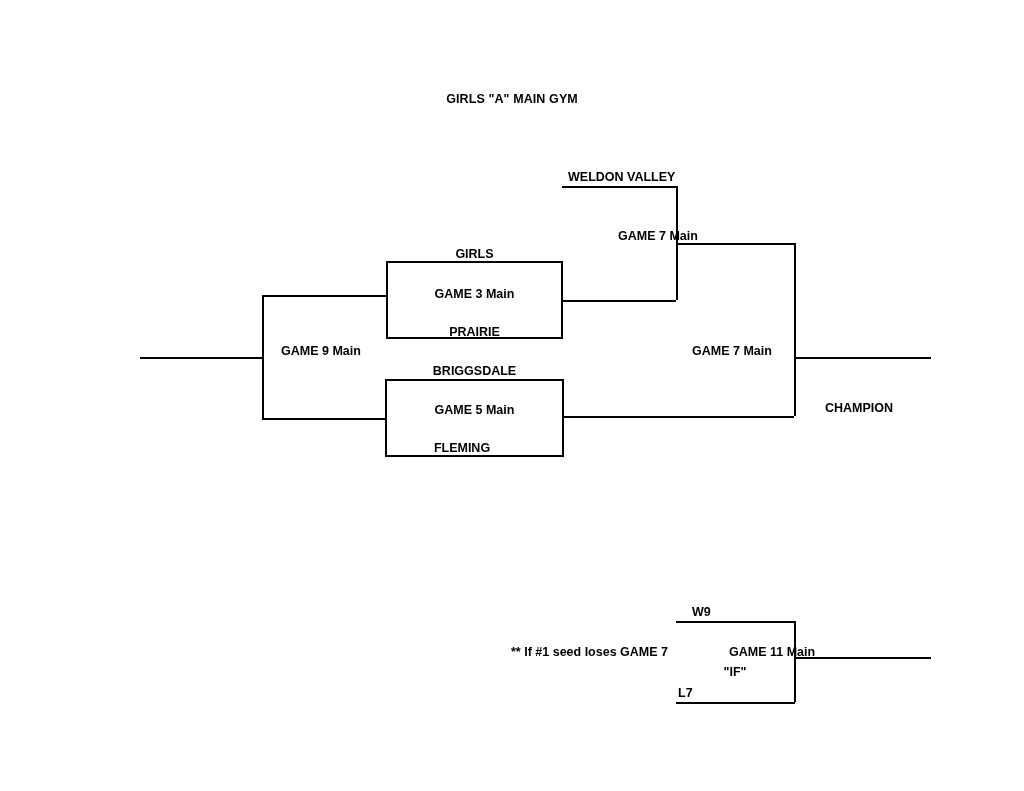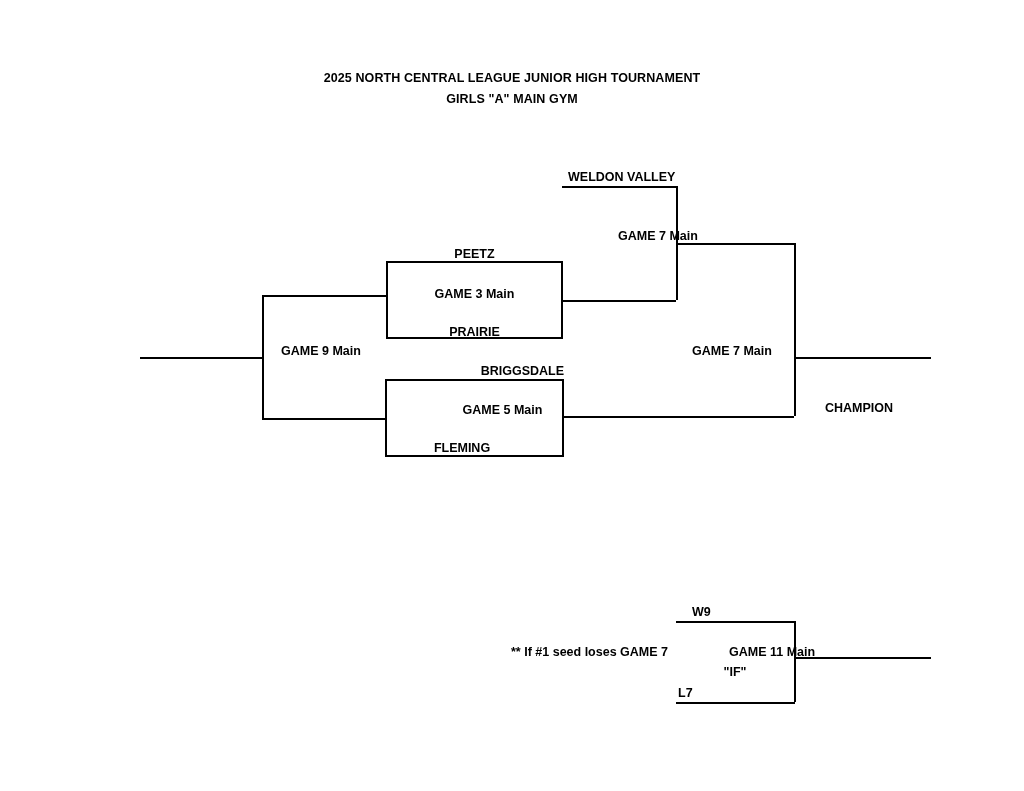--- a/index.html
+++ b/index.html
@@ -62,46 +62,45 @@
   }
   .lbl.game {
     font-weight: bold;
   }
 </style>
 </head>
 <body>
 
 <div id="page">
 
-  <div class="title-line" id="title-1">2025 NORTH CENTRAL LEAGUE JUNIOR HIGH TOURNAMENT</div>
   <div class="title-line" id="title-2">GIRLS "A" MAIN GYM</div>
 
   <div>
 
     <div class="hline" style="left:140px; top:357px; width:122px;"></div>
 
     <div class="vline" style="left:262px; top:295px; height:123px;"></div>
     <div class="hline" style="left:262px; top:295px; width:124px;"></div>
     <div class="hline" style="left:262px; top:418px; width:124px;"></div>
 
     <div class="lbl game" style="left:281px; top:345px;">GAME 9 Main</div>
 
     <div class="box" style="left:386px; top:261px; width:177px; height:78px;"></div>
 
-    <div class="lbl center" style="left:386px; top:248px; width:177px;">PEETZ</div>
+    <div class="lbl center" style="left:386px; top:248px; width:177px;">GIRLS</div>
 
     <div class="lbl center game" style="left:386px; top:288px; width:177px;">GAME 3 Main</div>
 
     <div class="lbl center" style="left:386px; top:326px; width:177px;">PRAIRIE</div>
 
     <div class="box" style="left:385px; top:379px; width:179px; height:78px;"></div>
 
-    <div class="lbl center" style="left:385px; top:365px; width:179px;text-align:right;">BRIGGSDALE</div>
+    <div class="lbl center" style="left:385px; top:365px; width:179px;">BRIGGSDALE</div>
 
-    <div class="lbl center game" style="left:385px; top:404px; width:179px;margin-left:28px;">GAME 5 Main</div>
+    <div class="lbl center game" style="left:385px; top:404px; width:179px;">GAME 5 Main</div>
 
     <div class="lbl center" style="left:385px; top:442px; width:154px;">FLEMING</div>
 
     <div class="hline" style="left:562px; top:186px; width:114px;"></div>
 
     <div class="vline" style="left:676px; top:186px; height:114px;"></div>
 
     <div class="hline" style="left:563px; top:300px; width:113px;"></div>
 
     <div class="lbl" style="left:568px; top:171px;">WELDON VALLEY</div>

